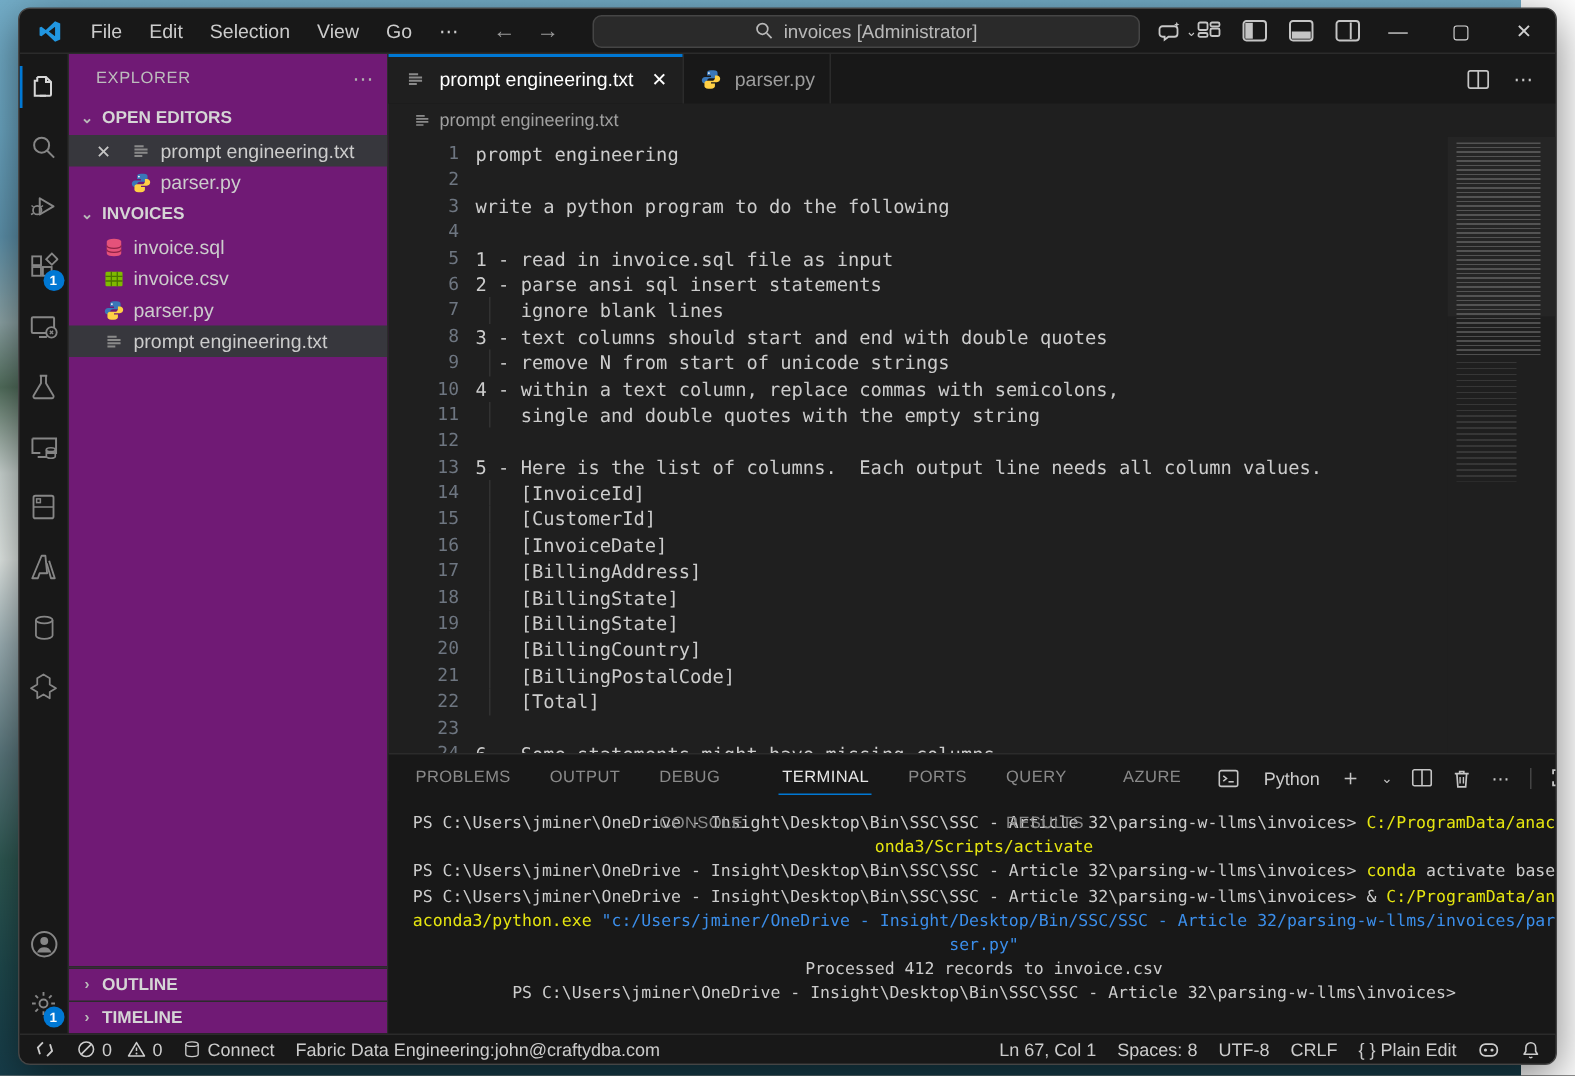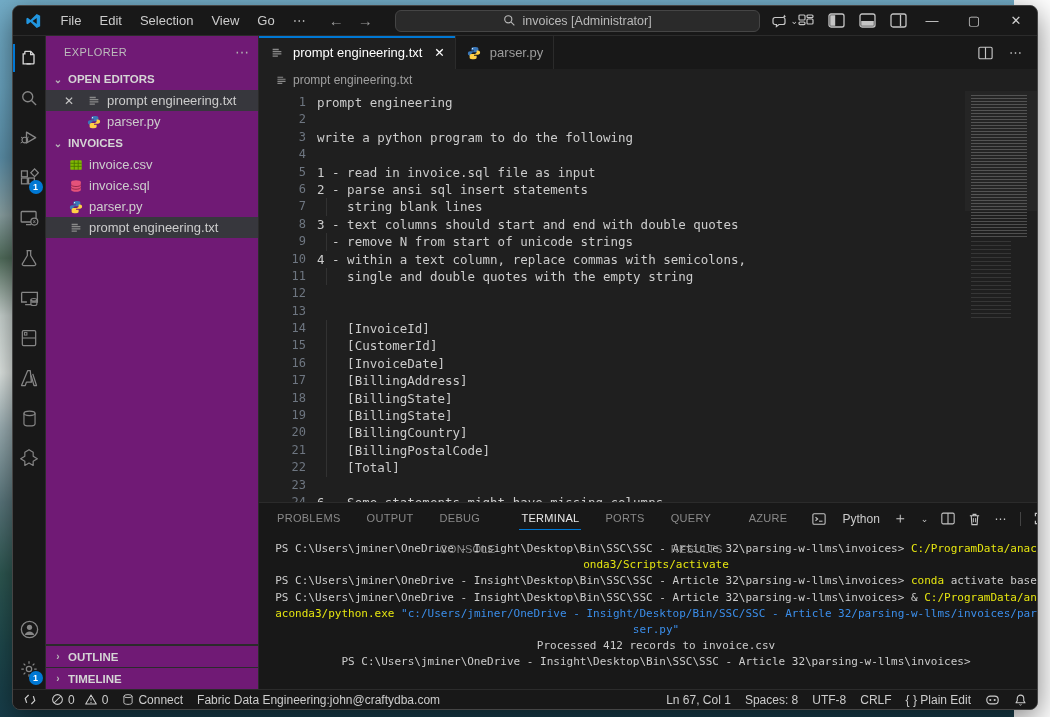--- a/index.html
+++ b/index.html
@@ -281,35 +281,35 @@
             </div>
           </div>
         <div class="section-header">
           <span class="chev">⌄</span>
           <span>INVOICES</span>
         </div>
         <div id="folder-list">
             <div class="sb-item folder-item">
               <span class="file-ico">
                 <svg width="14" height="14" viewBox="0 0 16 16">
-                  <rect x="1.5" y="2.5" width="13" height="11" rx="1" fill="#7fba00"></rect>
-                  <path d="M1.5 6h13M1.5 9.5h13M6 2.5v11M10.5 2.5v11" stroke="#4c7300" stroke-width="1"></path>
-                </svg>
-              </span>
-              <span>invoice.csv</span>
-            </div>
-            <div class="sb-item folder-item">
-              <span class="file-ico">
-                <svg width="14" height="14" viewBox="0 0 16 16">
                   <ellipse cx="8" cy="3.4" rx="5.5" ry="2.1" fill="#e5527a"></ellipse>
                   <path d="M2.5 3.4v9.2c0 1.2 2.5 2.1 5.5 2.1s5.5-.9 5.5-2.1V3.4" fill="#e5527a"></path>
                   <path d="M2.5 6.5c0 1.2 2.5 2.1 5.5 2.1s5.5-.9 5.5-2.1M2.5 9.6c0 1.2 2.5 2.1 5.5 2.1s5.5-.9 5.5-2.1" fill="none" stroke="#8f2246" stroke-width="1"></path>
                 </svg>
               </span>
               <span>invoice.sql</span>
+            </div>
+            <div class="sb-item folder-item">
+              <span class="file-ico">
+                <svg width="14" height="14" viewBox="0 0 16 16">
+                  <rect x="1.5" y="2.5" width="13" height="11" rx="1" fill="#7fba00"></rect>
+                  <path d="M1.5 6h13M1.5 9.5h13M6 2.5v11M10.5 2.5v11" stroke="#4c7300" stroke-width="1"></path>
+                </svg>
+              </span>
+              <span>invoice.csv</span>
             </div>
             <div class="sb-item folder-item">
               <span class="file-ico">
                 <svg width="14" height="14" viewBox="0 0 16 16">
                   <path d="M8 1c-2.2 0-3 .9-3 2v2h3v1H3.5C2.1 6 1 7 1 8.5S2.1 11 3.5 11H5V9.2C5 8 6 7 7.2 7H11c1.1 0 2-.9 2-2V3c0-1.1-.8-2-3-2H8z" fill="#3a77b8"></path>
                   <path d="M8 15c2.2 0 3-.9 3-2v-2H8v-1h4.5c1.4 0 2.5-1 2.5-2.5S13.9 5 12.5 5H11v1.8C11 8 10 9 8.8 9H5c-1.1 0-2 .9-2 2v2c0 1.1.8 2 3 2h2z" fill="#ffd045"></path>
                   <circle cx="6.4" cy="3.1" r=".7" fill="#fff"></circle>
                 </svg>
               </span>
               <span>parser.py</span>
@@ -391,21 +391,21 @@
               <div class="crow">
                 <span class="ln">5</span>
                 <span class="ct">1 - read in invoice.sql file as input</span>
               </div>
               <div class="crow">
                 <span class="ln">6</span>
                 <span class="ct">2 - parse ansi sql insert statements</span>
               </div>
               <div class="crow ind">
                 <span class="ln">7</span>
-                <span class="ct">    string blank lines</span>
+                <span class="ct">    ignore blank lines</span>
               </div>
               <div class="crow">
                 <span class="ln">8</span>
                 <span class="ct">3 - text columns should start and end with double quotes</span>
               </div>
               <div class="crow ind">
                 <span class="ln">9</span>
                 <span class="ct">  - remove N from start of unicode strings</span>
               </div>
               <div class="crow">
@@ -415,20 +415,21 @@
               <div class="crow ind">
                 <span class="ln">11</span>
                 <span class="ct">    single and double quotes with the empty string</span>
               </div>
               <div class="crow">
                 <span class="ln">12</span>
                 <span class="ct"></span>
               </div>
               <div class="crow">
                 <span class="ln">13</span>
+                <span class="ct">5 - Here is the list of columns.  Each output line needs all column values.</span>
               </div>
               <div class="crow ind">
                 <span class="ln">14</span>
                 <span class="ct">    [InvoiceId]</span>
               </div>
               <div class="crow ind">
                 <span class="ln">15</span>
                 <span class="ct">    [CustomerId]</span>
               </div>
               <div class="crow ind">

